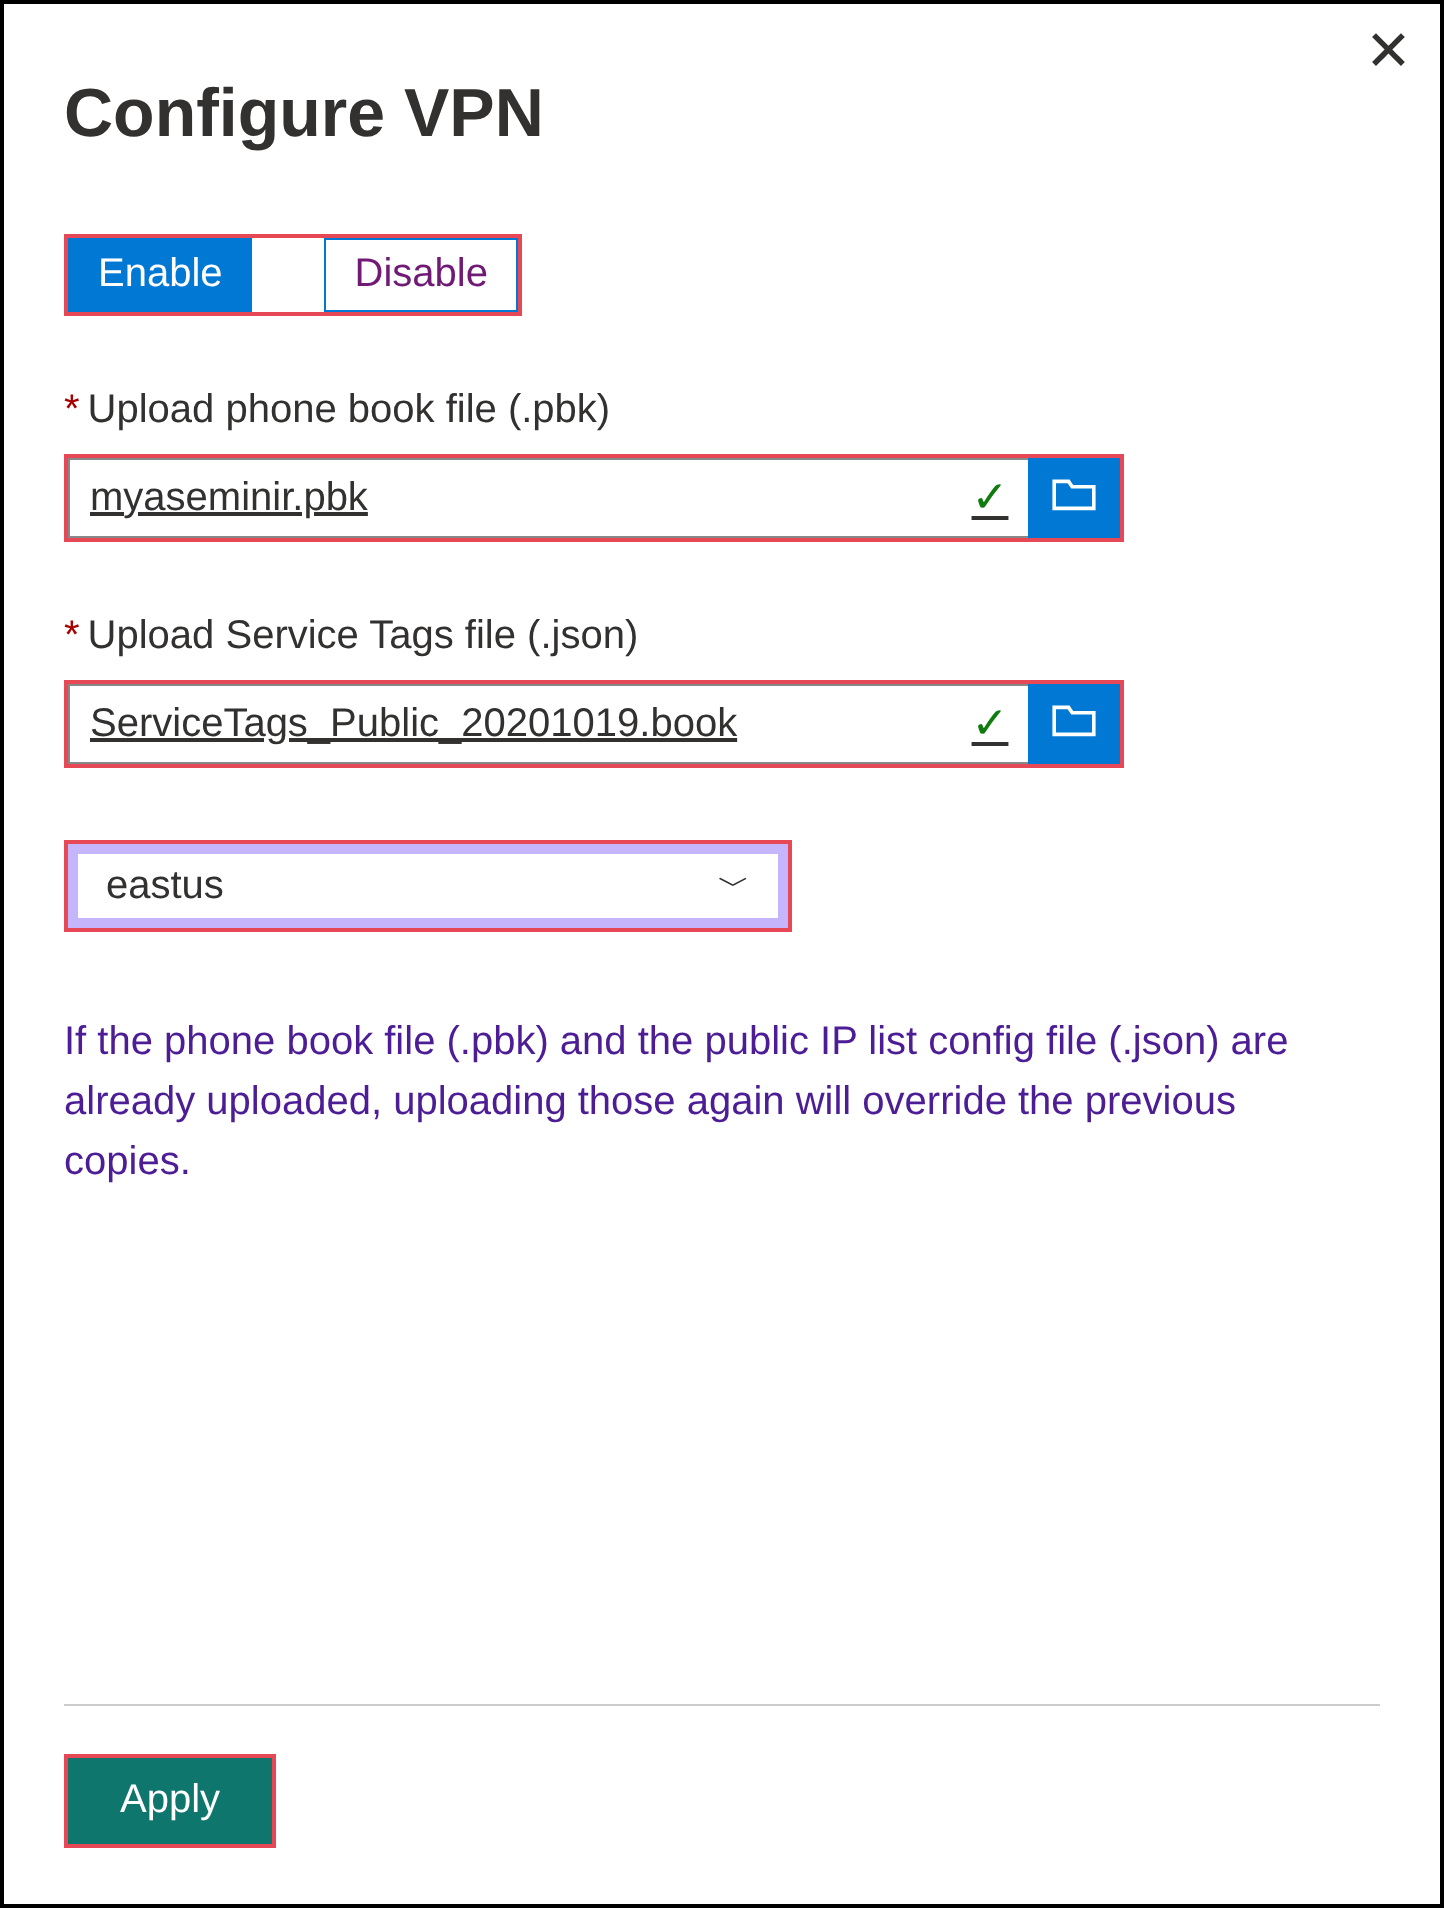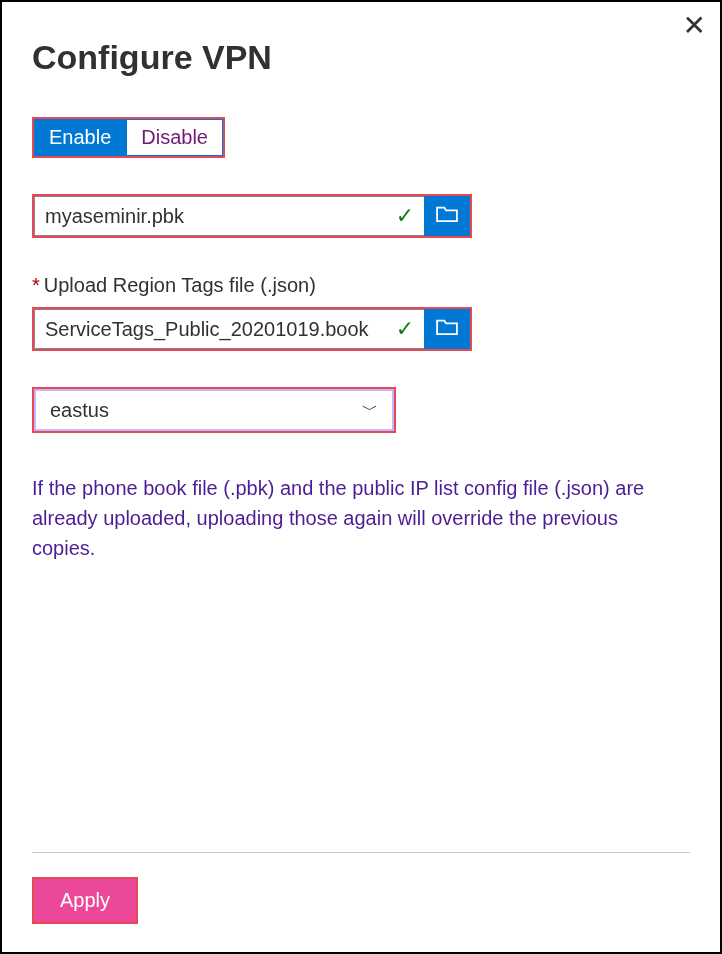--- a/index.html
+++ b/index.html
@@ -35,39 +35,40 @@
   .label{
     font-size:20px;
     margin-bottom:10px;
   }
   .req{color:#a80000;margin-right:4px;}
   .hl{ 
     border:2px solid #e74856;
     display:inline-block;
   }
   
-  .toggle{display:flex;}
+  .toggle{display:flex;gap:36px;}
   .toggle-btn{
     font-size:20px;
     padding:6px 14px;
     border:1px solid #0078d4;
     background:#fff;
     color:#701a75;
     cursor:pointer;
   }
   .toggle-btn.active{
     background:#0078d4;
     color:#fff;
   }
   
   .file-row{
     display:flex;
     align-items:stretch;
     height:40px;
-    width:436px;
+    width:526px;
+    text-decoration:underline;
   }
   .file-text{
     flex:1;
     border:1px solid #888;
     border-right:none;
     padding:0 10px;
     font-size:20px;
     line-height:38px;
     box-sizing:border-box;
     overflow:hidden;
@@ -84,21 +85,21 @@
   .browse{
     width:46px;
     background:#0078d4;
     display:flex;align-items:center;justify-content:center;
     cursor:pointer;
   }
   .browse svg{width:22px;height:18px;}
   
   .select{
     width:360px;height:42px;
-    border:2px solid #c4b5fd;
+    border:5px solid #c4b5fd;
     display:flex;align-items:center;justify-content:space-between;
     padding:2px 14px;
     font-size:20px;
     box-sizing:border-box;
     cursor:pointer;
     gap:46px;
   }
   .chev{font-size:16px;}
   .note{
     font-size:20px;
@@ -106,21 +107,21 @@
     color:#4c1d95;
     margin-top:4px;
     max-width:640px;
   }
   .footer{
     margin-top:auto;
     border-top:1px solid #ccc;
     padding:24px 0 28px 0;
   }
   .apply{
-    background:#ec4899;
+    background:#0f766e;
     color:#fff;
     border:none;
     font-size:20px;
     padding:10px 26px;
     cursor:pointer;
   }
 </style>
 </head>
 <body>
 
@@ -132,38 +133,41 @@
   <div class="field">
     <div class="hl">
       <div class="toggle">
         <button class="toggle-btn active">Enable</button>
         <button class="toggle-btn">Disable</button>
       </div>
     </div>
   </div>
 
   <div class="field">
+    <div class="label">
+      <span class="req">*</span><span>Upload phone book file (.pbk)</span>
+    </div>
     <div class="hl">
       <div class="file-row">
         <div class="file-text">myaseminir.pbk</div>
         <div class="check">✓</div>
         <div class="browse">
           <span>
             <svg viewBox="0 0 24 20">
                 <path fill="none" stroke="#fff" stroke-width="2" d="M1 3h8l2 3h12v12H1z"></path>
               </svg>
           </span>
         </div>
       </div>
     </div>
   </div>
 
   <div class="field">
     <div class="label">
-      <span class="req">*</span><span>Upload Region Tags file (.json)</span>
+      <span class="req">*</span><span>Upload Service Tags file (.json)</span>
     </div>
     <div class="hl">
       <div class="file-row">
         <div class="file-text">ServiceTags_Public_20201019.book</div>
         <div class="check">✓</div>
         <div class="browse">
           <span>
             <svg viewBox="0 0 24 20">
                 <path fill="none" stroke="#fff" stroke-width="2" d="M1 3h8l2 3h12v12H1z"></path>
               </svg>

